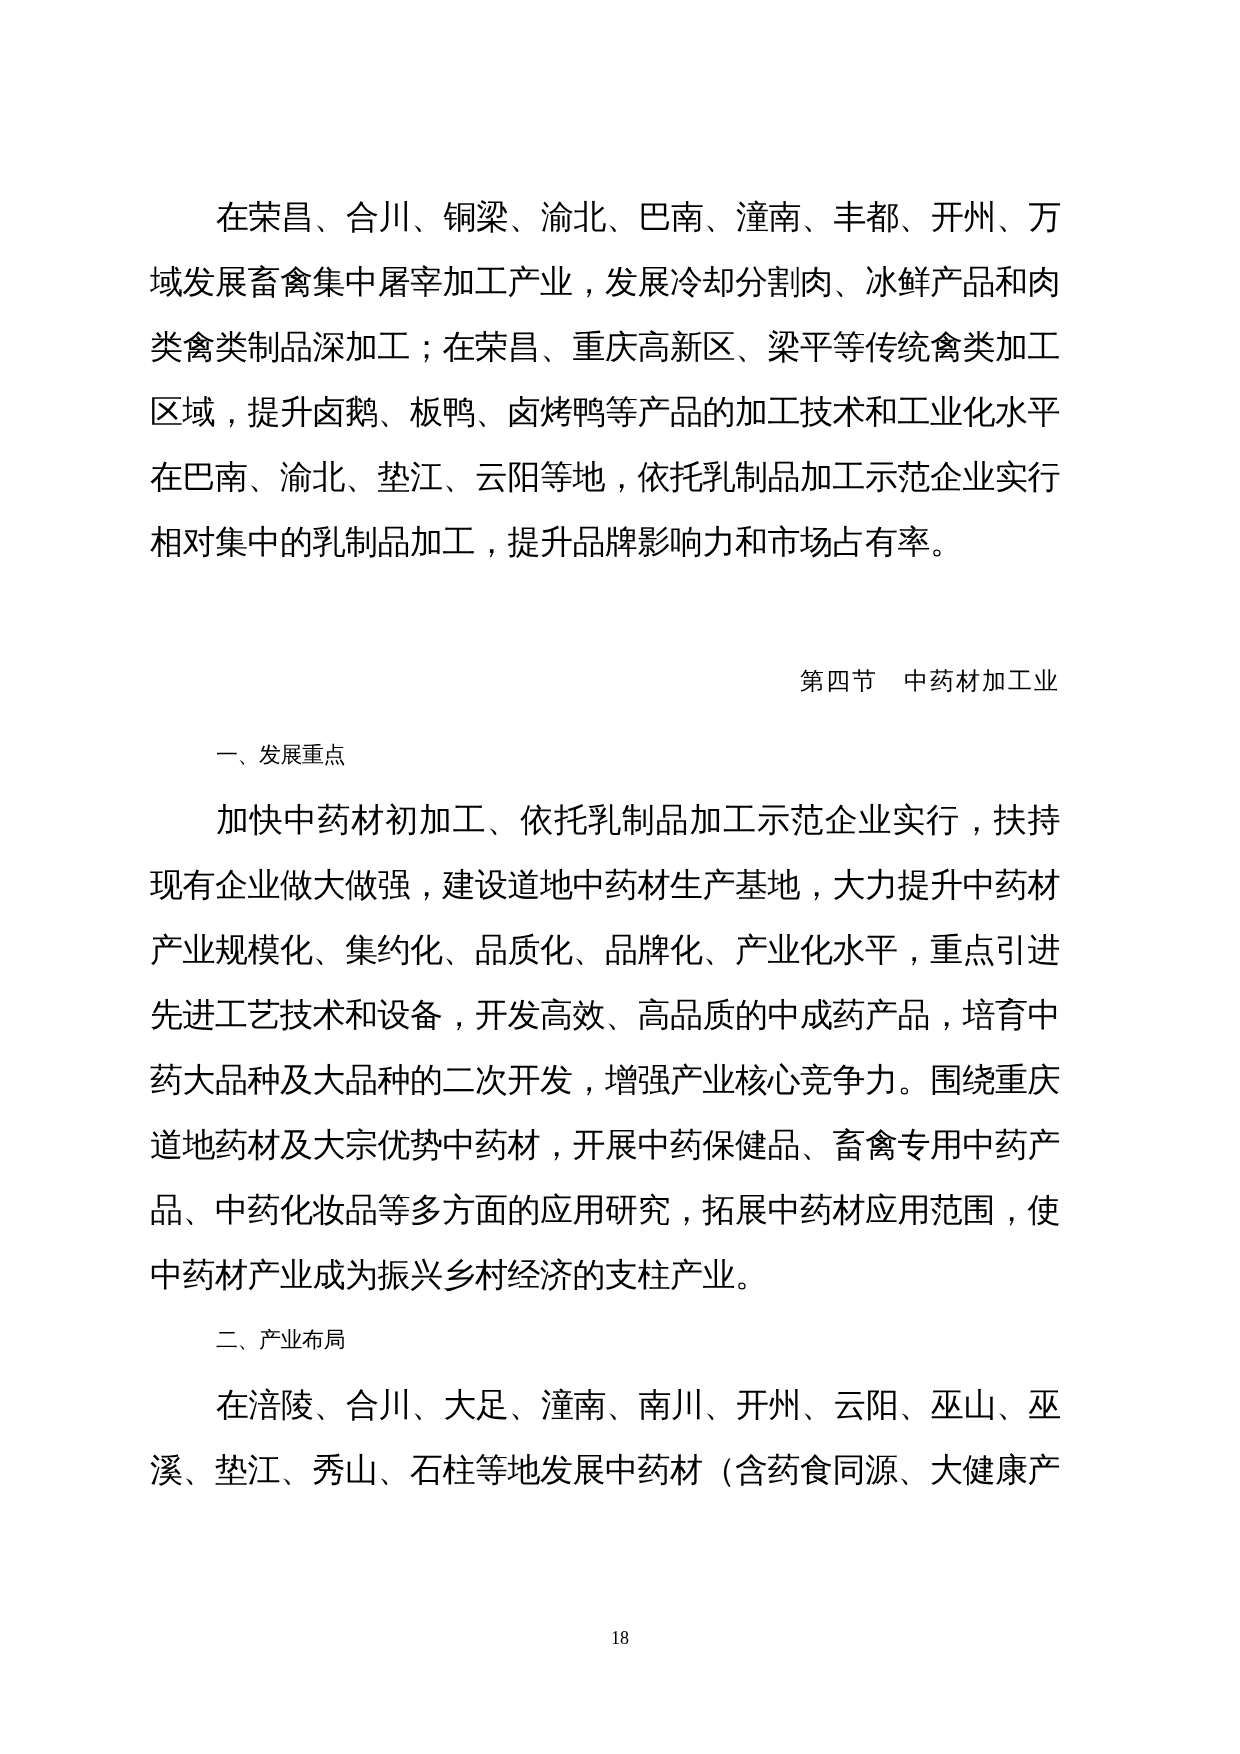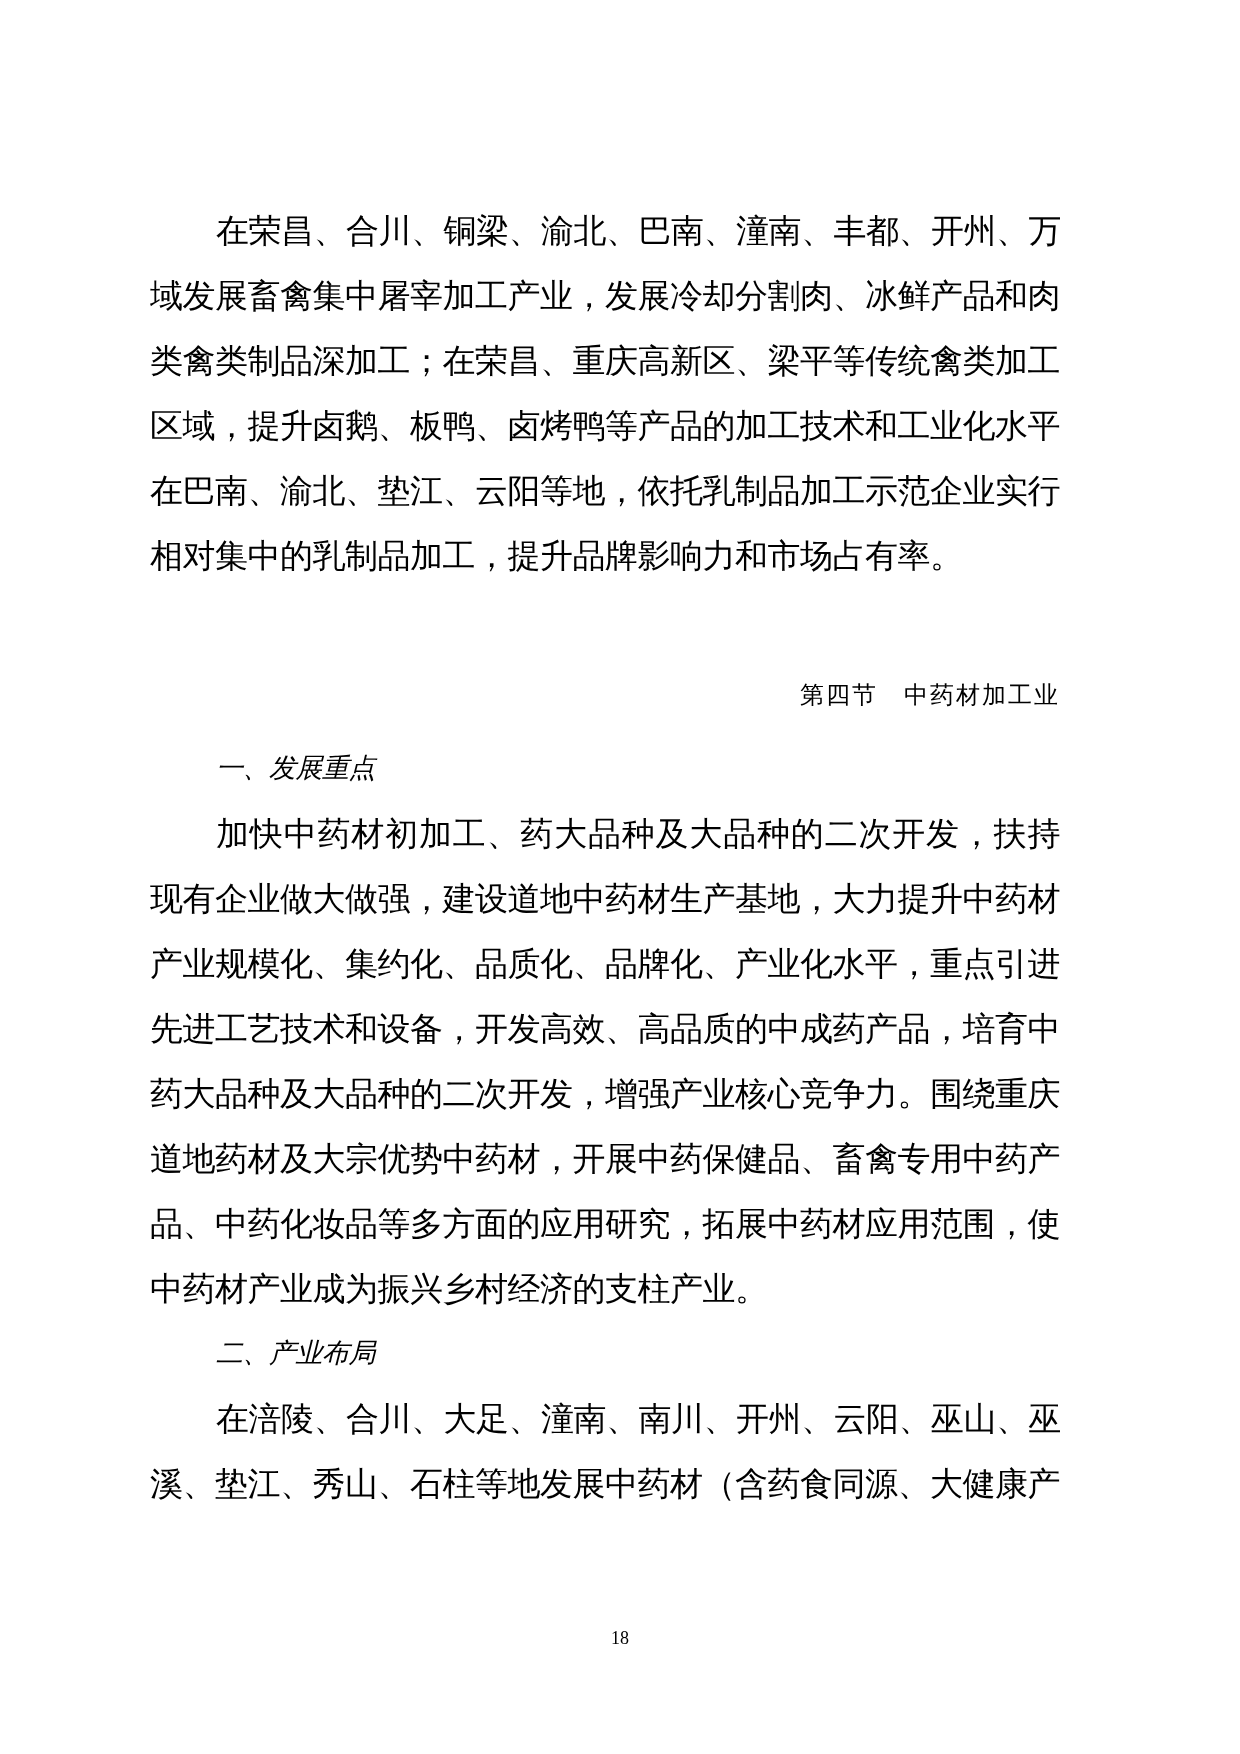--- a/index.html
+++ b/index.html
@@ -12,21 +12,21 @@
     width: 1240px;
     height: 1754px;
     background: #ffffff;
     overflow: hidden;
     font-family: "Liberation Sans", sans-serif;
     color: #000000;
   }
   .content {
     position: absolute;
     left: 150px;
-    top: 198px;
+    top: 184px;
     width: 910px;
   }
   .bodyline {
     font-size: 33px;
     letter-spacing: -0.5px;
     line-height: 65px;
     height: 65px;
     font-weight: 500;
     text-align: justify;
     text-align-last: justify;
@@ -44,27 +44,26 @@
     margin-top: 75px;
     font-family: "DejaVu Serif", serif;
     font-weight: 400;
     font-size: 24px;
     line-height: 65px;
     height: 65px;
     letter-spacing: 2px;
     text-align: right;
   }
   .subheading {
-    font-size: 27px;
+    font-size: 22px;
     line-height: 65px;
     height: 65px;
     font-weight: 500;
     text-indent: 66px;
     letter-spacing: -0.5px;
-    font-style: italic;
   }
   .subheading.after-section {
     margin-top: 8px;
   }
   .page-number {
     position: absolute;
     top: 1622px;
     left: 0;
     width: 100%;
     text-align: center;
@@ -87,21 +86,21 @@
       <div class="bodyline">区域，提升卤鹅、板鸭、卤烤鸭等产品的加工技术和工业化水平；</div>
       <div class="bodyline">在巴南、渝北、垫江、云阳等地，依托乳制品加工示范企业实行</div>
       <div class="bodyline endline">相对集中的乳制品加工，提升品牌影响力和市场占有率。</div>
     </div>
 
     <div class="section-heading">第四节　中药材加工业</div>
 
     <div class="subheading after-section">一、发展重点</div>
 
     <div>
-      <div class="bodyline first">加快中药材初加工、药大品种及大品种的二次开发，扶持</div>
+      <div class="bodyline first">加快中药材初加工、依托乳制品加工示范企业实行，扶持</div>
       <div class="bodyline">现有企业做大做强，建设道地中药材生产基地，大力提升中药材</div>
       <div class="bodyline">产业规模化、集约化、品质化、品牌化、产业化水平，重点引进</div>
       <div class="bodyline">先进工艺技术和设备，开发高效、高品质的中成药产品，培育中</div>
       <div class="bodyline">药大品种及大品种的二次开发，增强产业核心竞争力。围绕重庆</div>
       <div class="bodyline">道地药材及大宗优势中药材，开展中药保健品、畜禽专用中药产</div>
       <div class="bodyline">品、中药化妆品等多方面的应用研究，拓展中药材应用范围，使</div>
       <div class="bodyline endline">中药材产业成为振兴乡村经济的支柱产业。</div>
     </div>
 
     <div class="subheading">二、产业布局</div>

